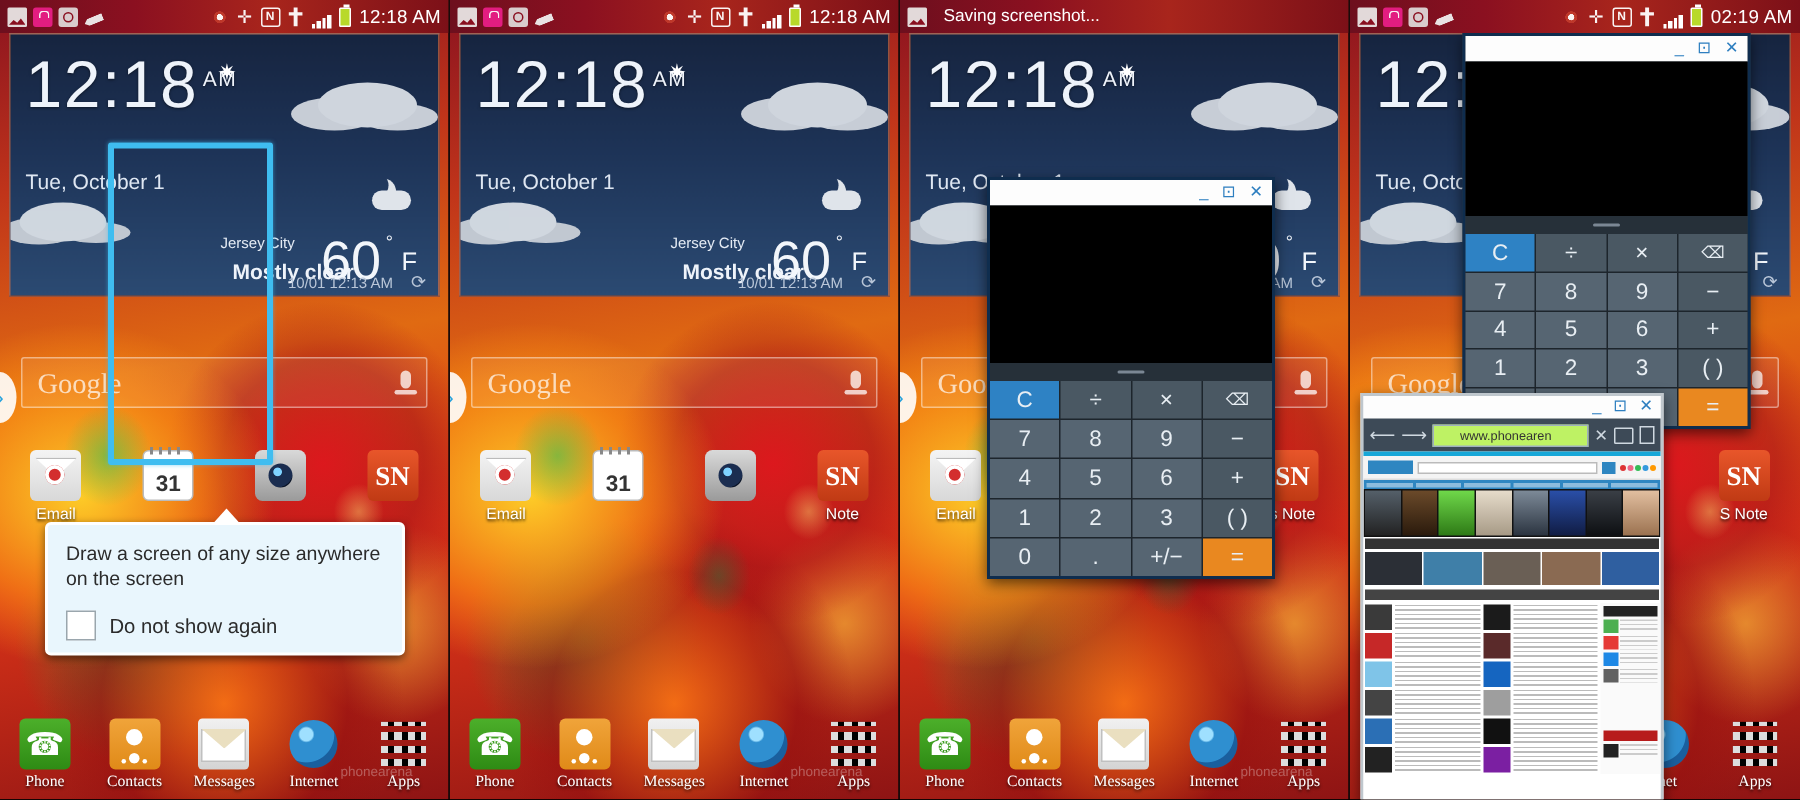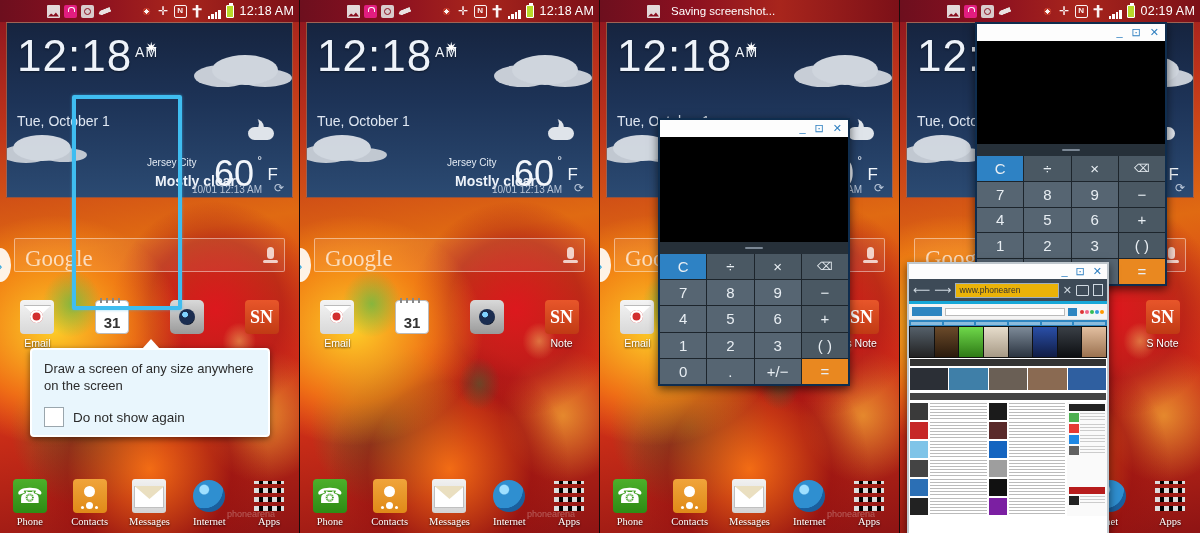--- a/index.html
+++ b/index.html
@@ -36,21 +36,21 @@
   }
 
   
   .statusbar {
     position: absolute; top: 0; left: 0; right: 0; height: 22px;
     display: flex; align-items: center;
     padding: 0 5px; z-index: 60;
     background: linear-gradient(90deg, #6d0f1e 0%, #8b1020 30%, #a8251c 60%, #7c1018 100%);
     color: #fff; font-size: 11px;
   }
-  .sb-left { display: flex; gap: 4px; margin-left: 42px; }
+  .sb-left { display: flex; align-items: center; gap: 4px; }
   .sb-right { margin-left: auto; display: flex; align-items: center; gap: 4px; }
   .sb-ico { width: 13px; height: 13px; display: inline-block; position: relative; opacity: .95; }
   .ic-img { background: #e9e4e4; border-radius: 1px; }
   .ic-img::after { content:""; position:absolute; left:1px; right:1px; bottom:1px; height:5px;
     background: #8b1020; clip-path: polygon(0 100%, 28% 38%, 50% 74%, 72% 18%, 100% 100%); }
   .ic-pink { background: #e81e86; border-radius: 2px; }
   .ic-pink::after { content:""; position:absolute; top:2px; left:4px; width:5px; height:4px;
     border:1.6px solid #fff; border-bottom:none; border-radius:3px 3px 0 0; }
   .ic-circ { background:#ded7d7; border-radius:2px; }
   .ic-circ::after { content:""; position:absolute; inset:3px; border:1.5px solid #8b1020; border-radius:50%; }
@@ -93,21 +93,21 @@
   .w-unit { position:absolute; right:14px; top:142px; font-size:17px; color:#f2f6fb; }
   .w-deg  { position:absolute; right:30px; top:131px; font-size:12px; color:#f2f6fb; }
   .w-upd  { position:absolute; right:30px; bottom:2px; font-size:10px; color:#b9c6d8; }
   .w-ref  { position:absolute; right:8px; bottom:2px; font-size:12px; color:#b9c6d8; }
 
   
   .gbar { position:absolute; left:14px; right:14px; top:238px; height:34px;
     border:1px solid rgba(255,255,255,.45); border-radius:2px;
     background: rgba(255,255,255,.07); z-index:4; }
   .glogo { position:absolute; left:10px; top:7px; font-family:"Liberation Serif", serif;
-    font-size:23px; color:rgba(255,255,255,.7); }
+    font-size:19px; color:rgba(255,255,255,.7); }
   .gmic { position:absolute; right:10px; top:8px; width:7px; height:12px; border-radius:4px;
     background:rgba(255,255,255,.75); }
   .gmic::after { content:""; position:absolute; left:-4px; top:13px; width:15px; height:3px;
     border-radius:2px; background:rgba(255,255,255,.75); }
 
   
   .parrow { position:absolute; top:248px; width:22px; height:34px; border-radius:50%;
     background:rgba(255,255,255,.9); color:#29a3dd; font-size:15px;
     display:flex; align-items:center; justify-content:center; z-index:6; }
   .pa-left { left:-11px; }
@@ -196,22 +196,22 @@
   .ck.eq { background:#e98820; }
   .ck.del { font-size:11px; }
 
   
   .browserwin { position:absolute; background:#fff; border:2px solid #bfc7cd;
     box-shadow:0 3px 9px rgba(0,0,0,.6); z-index:50; display:flex; flex-direction:column; }
   .bw-title { height:15px; background:#fdfdfd; display:flex; align-items:center;
     justify-content:flex-end; gap:8px; padding-right:5px; }
   .bw-nav { height:22px; background:#3d4a57; display:flex; align-items:center; gap:4px; padding:0 4px; }
   .bw-arrow { color:#cfd8e0; font-size:12px; }
-  .bw-url { flex:1; height:15px; background:#eab308; border:1px solid #9fb0bf;
-    font-size:8.5px; color:#333; display:flex; align-items:center; padding-left:3px;
+  .bw-url { flex:1; height:15px; background:#bef264; border:1px solid #9fb0bf;
+    font-size:8.5px; color:#333; display:flex; align-items:center; padding-left:17px;
     overflow:hidden; white-space:nowrap; }
   .bw-x { color:#cfd8e0; font-size:11px; }
   .bw-icn { width:13px; height:11px; border:1.4px solid #cfd8e0; border-radius:1px; }
   .bw-bookmark { width:10px; height:12px; border:1.4px solid #cfd8e0; }
   .bw-progress { height:3px; background:#16a7d8; }
   .bw-page { flex:1; background:#fff; overflow:hidden; position:relative; font-size:4px; }
   .bp-head { height:16px; background:#f4f4f4; border-bottom:1px solid #ddd; display:flex;
     align-items:center; padding:0 3px; gap:3px; }
   .bp-logo { width:30px; height:9px; background:#2e86c1; }
   .bp-search { flex:1; height:8px; background:#fff; border:1px solid #bbb; }

